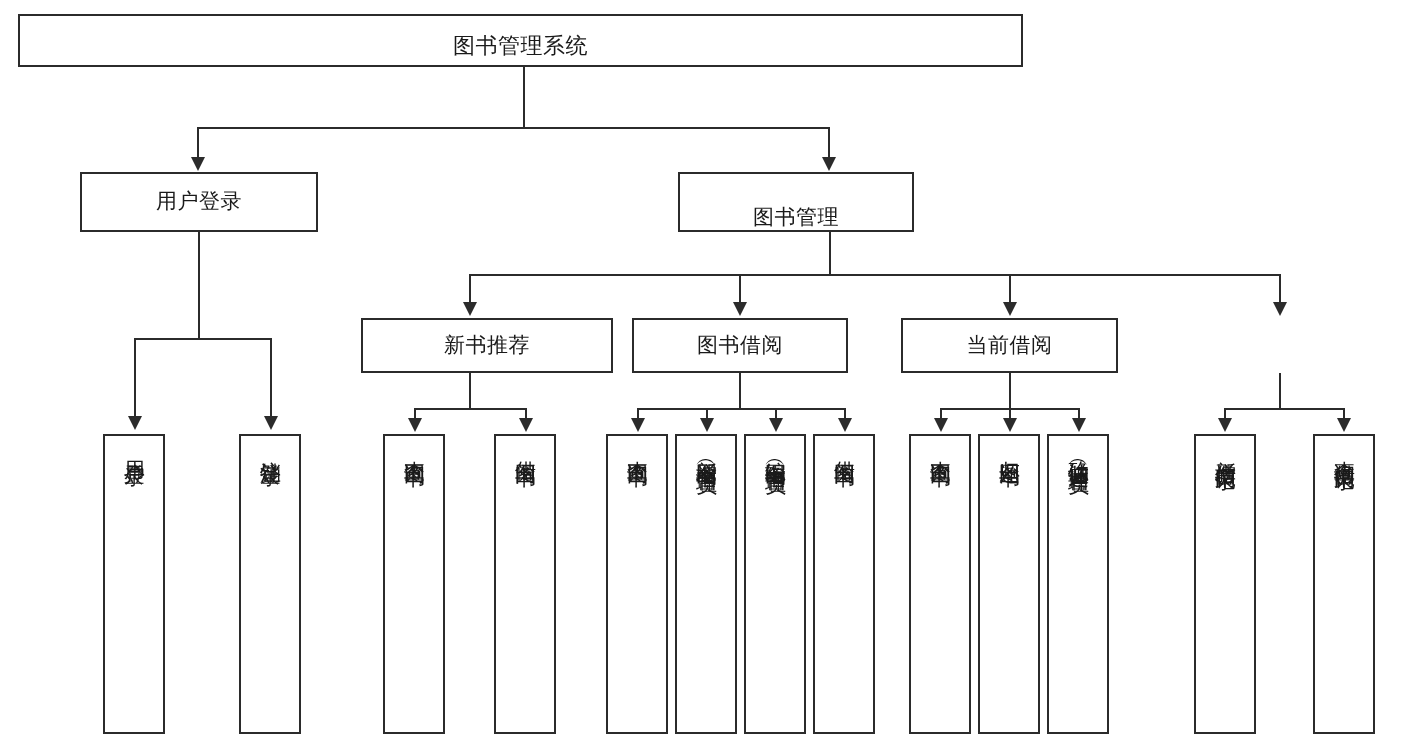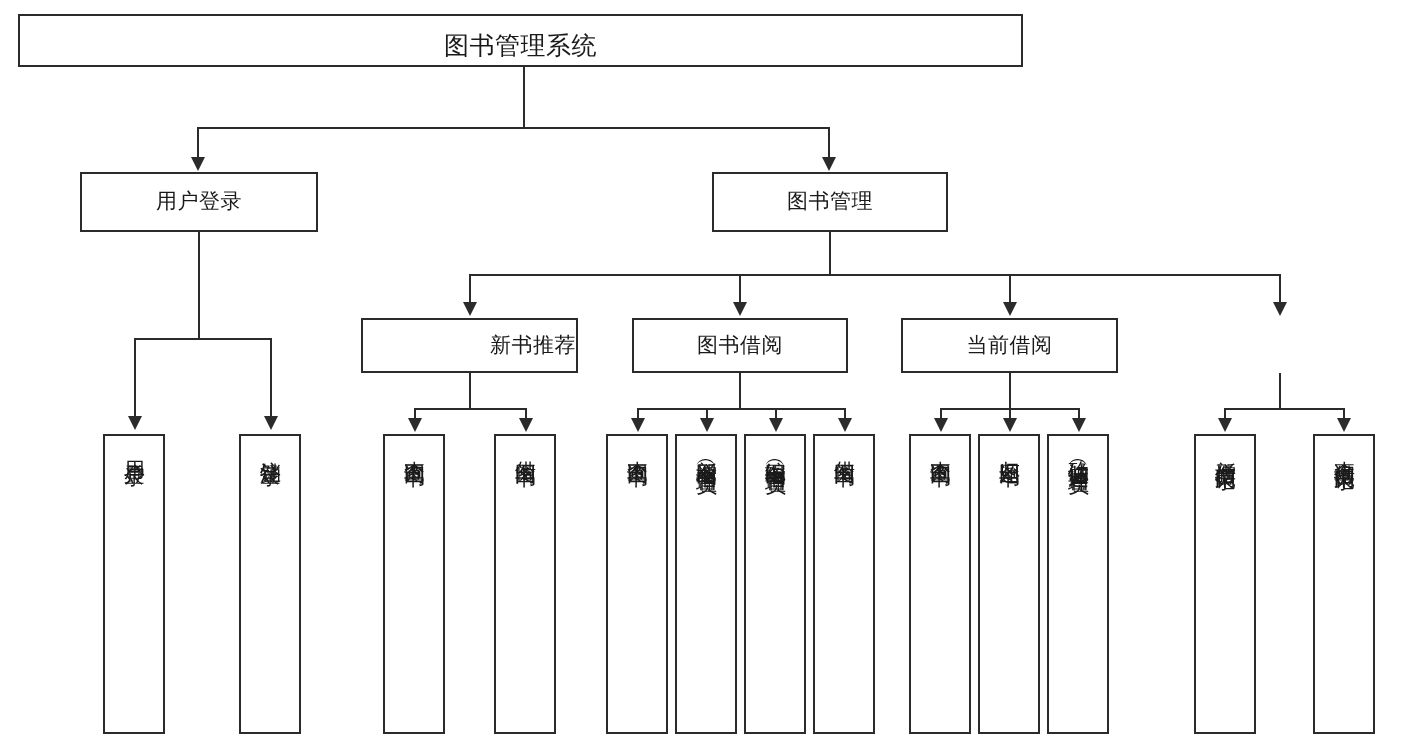--- a/index.html
+++ b/index.html
@@ -32,21 +32,21 @@
     text-align: center;
     line-height: 1.12;
     letter-spacing: 0.5px;
   }
   
   .node.h .label {
     font-size: 21px;
     writing-mode: horizontal-tb;
     white-space: nowrap;
   }
-  .node.root .label { font-size: 25px; margin-top: 11px; }
+  .node.root .label { font-size: 22px; margin-top: 11px; }
   
   .node.v {
     align-items: flex-start;
     justify-content: center;
     padding-top: 8px;
   }
   .node.v .label {
     font-size: 21px;
     writing-mode: vertical-rl;
     text-orientation: upright;
@@ -91,21 +91,21 @@
   <div class="hline" style="left:197px; top:127px; width:632px; height:2px;"></div>
 
   <div class="vline" style="left:197px; top:127px; height:32px;"></div>
   <div class="arrow" style="left:191px; top:157px;"></div>
   <div class="vline" style="left:828px; top:127px; height:32px;"></div>
   <div class="arrow" style="left:822px; top:157px;"></div>
 
   <div class="node h" style="left:80px; top:172px; width:238px; height:60px;">
     <span class="label">用户登录</span>
   </div>
-  <div class="node h" style="left:712px; top:172px; width:236px; height:60px;">
+  <div class="node h" style="left:678px; top:172px; width:236px; height:60px;align-items:flex-end;">
     <span class="label">图书管理</span>
   </div>
 
   <div class="vline" style="left:198px; top:232px; height:106px;"></div>
   <div class="hline" style="left:134px; top:338px; width:136px; height:2px;"></div>
   <div class="vline" style="left:134px; top:338px; height:80px;"></div>
   <div class="arrow" style="left:128px; top:416px;"></div>
   <div class="vline" style="left:270px; top:338px; height:80px;"></div>
   <div class="arrow" style="left:264px; top:416px;"></div>
 
@@ -113,21 +113,21 @@
   <div class="hline" style="left:469px; top:274px; width:811px; height:2px;"></div>
   <div class="vline" style="left:469px; top:274px; height:30px;"></div>
   <div class="arrow" style="left:463px; top:302px;"></div>
   <div class="vline" style="left:739px; top:274px; height:30px;"></div>
   <div class="arrow" style="left:733px; top:302px;"></div>
   <div class="vline" style="left:1009px; top:274px; height:30px;"></div>
   <div class="arrow" style="left:1003px; top:302px;"></div>
   <div class="vline" style="left:1279px; top:274px; height:30px;"></div>
   <div class="arrow" style="left:1273px; top:302px;"></div>
 
-  <div class="node h" style="left:361px; top:318px; width:217px; height:55px;justify-content:flex-end;">
+  <div class="node h" style="left:361px; top:318px; width:252px; height:55px;">
     <span class="label">新书推荐</span>
   </div>
   <div class="node h" style="left:632px; top:318px; width:216px; height:55px;">
     <span class="label">图书借阅</span>
   </div>
   <div class="node h" style="left:901px; top:318px; width:217px; height:55px;">
     <span class="label">当前借阅</span>
   </div>
 
   <div class="vline" style="left:469px; top:373px; height:35px;"></div>

